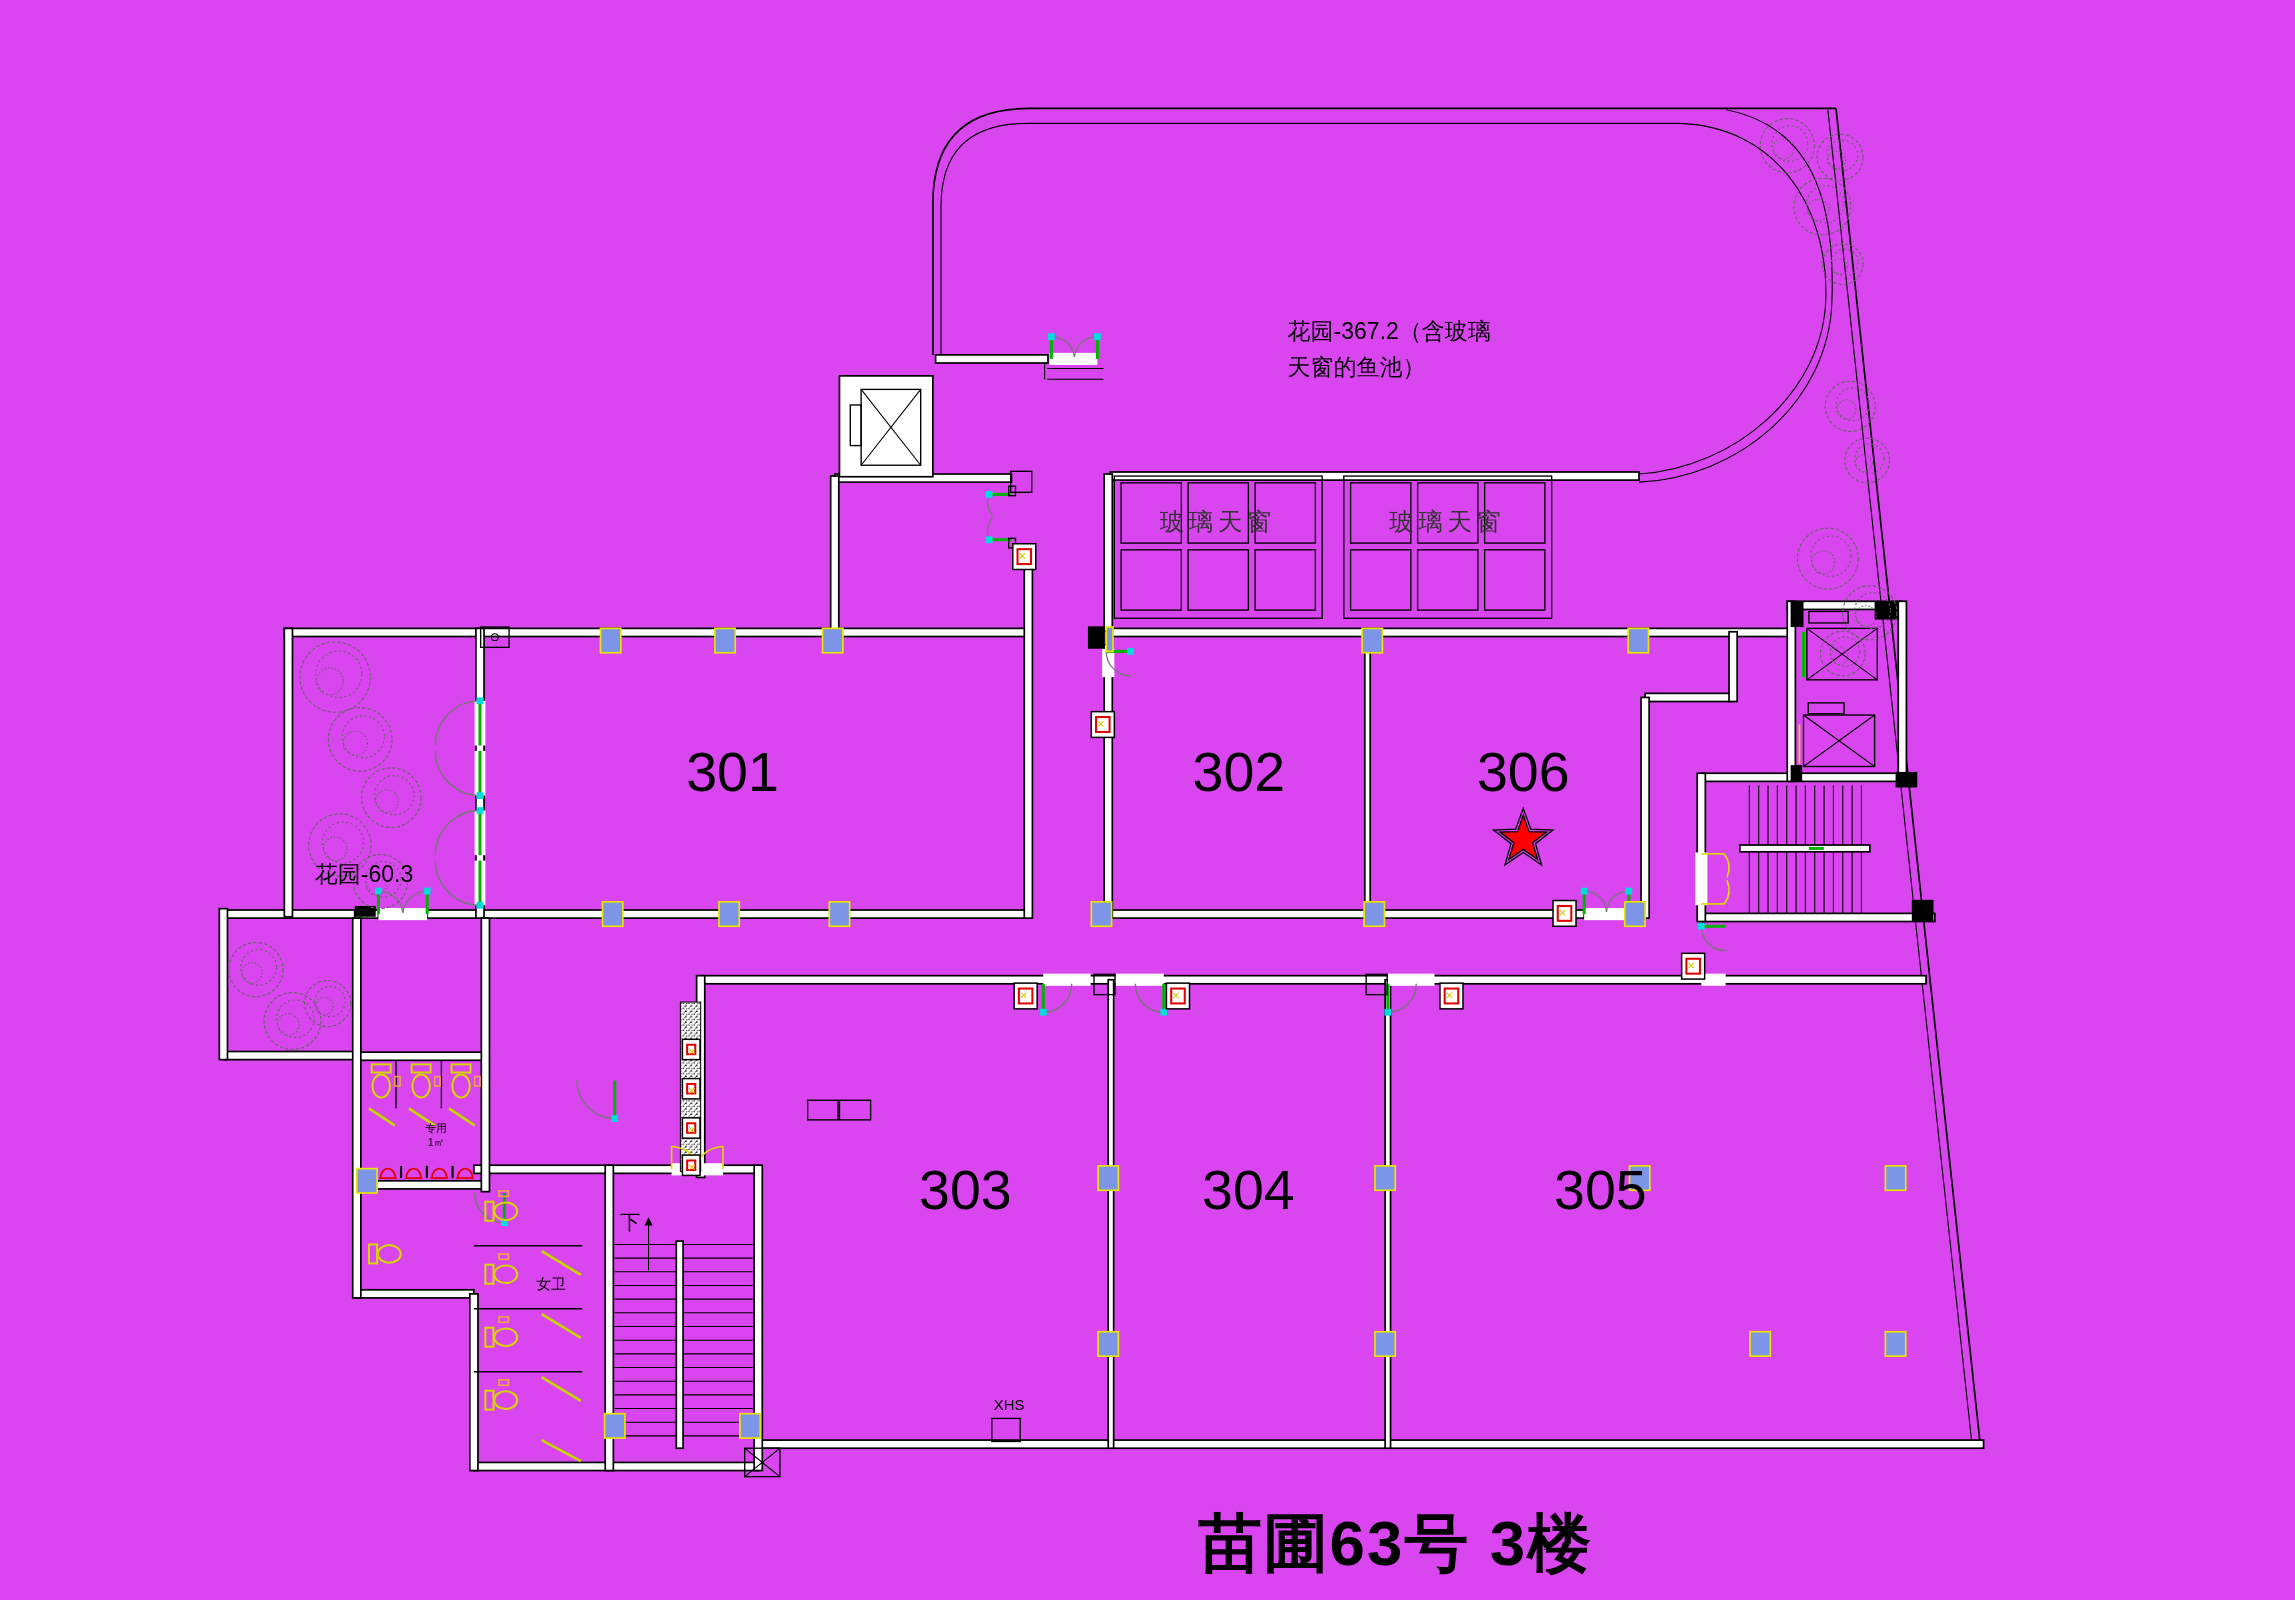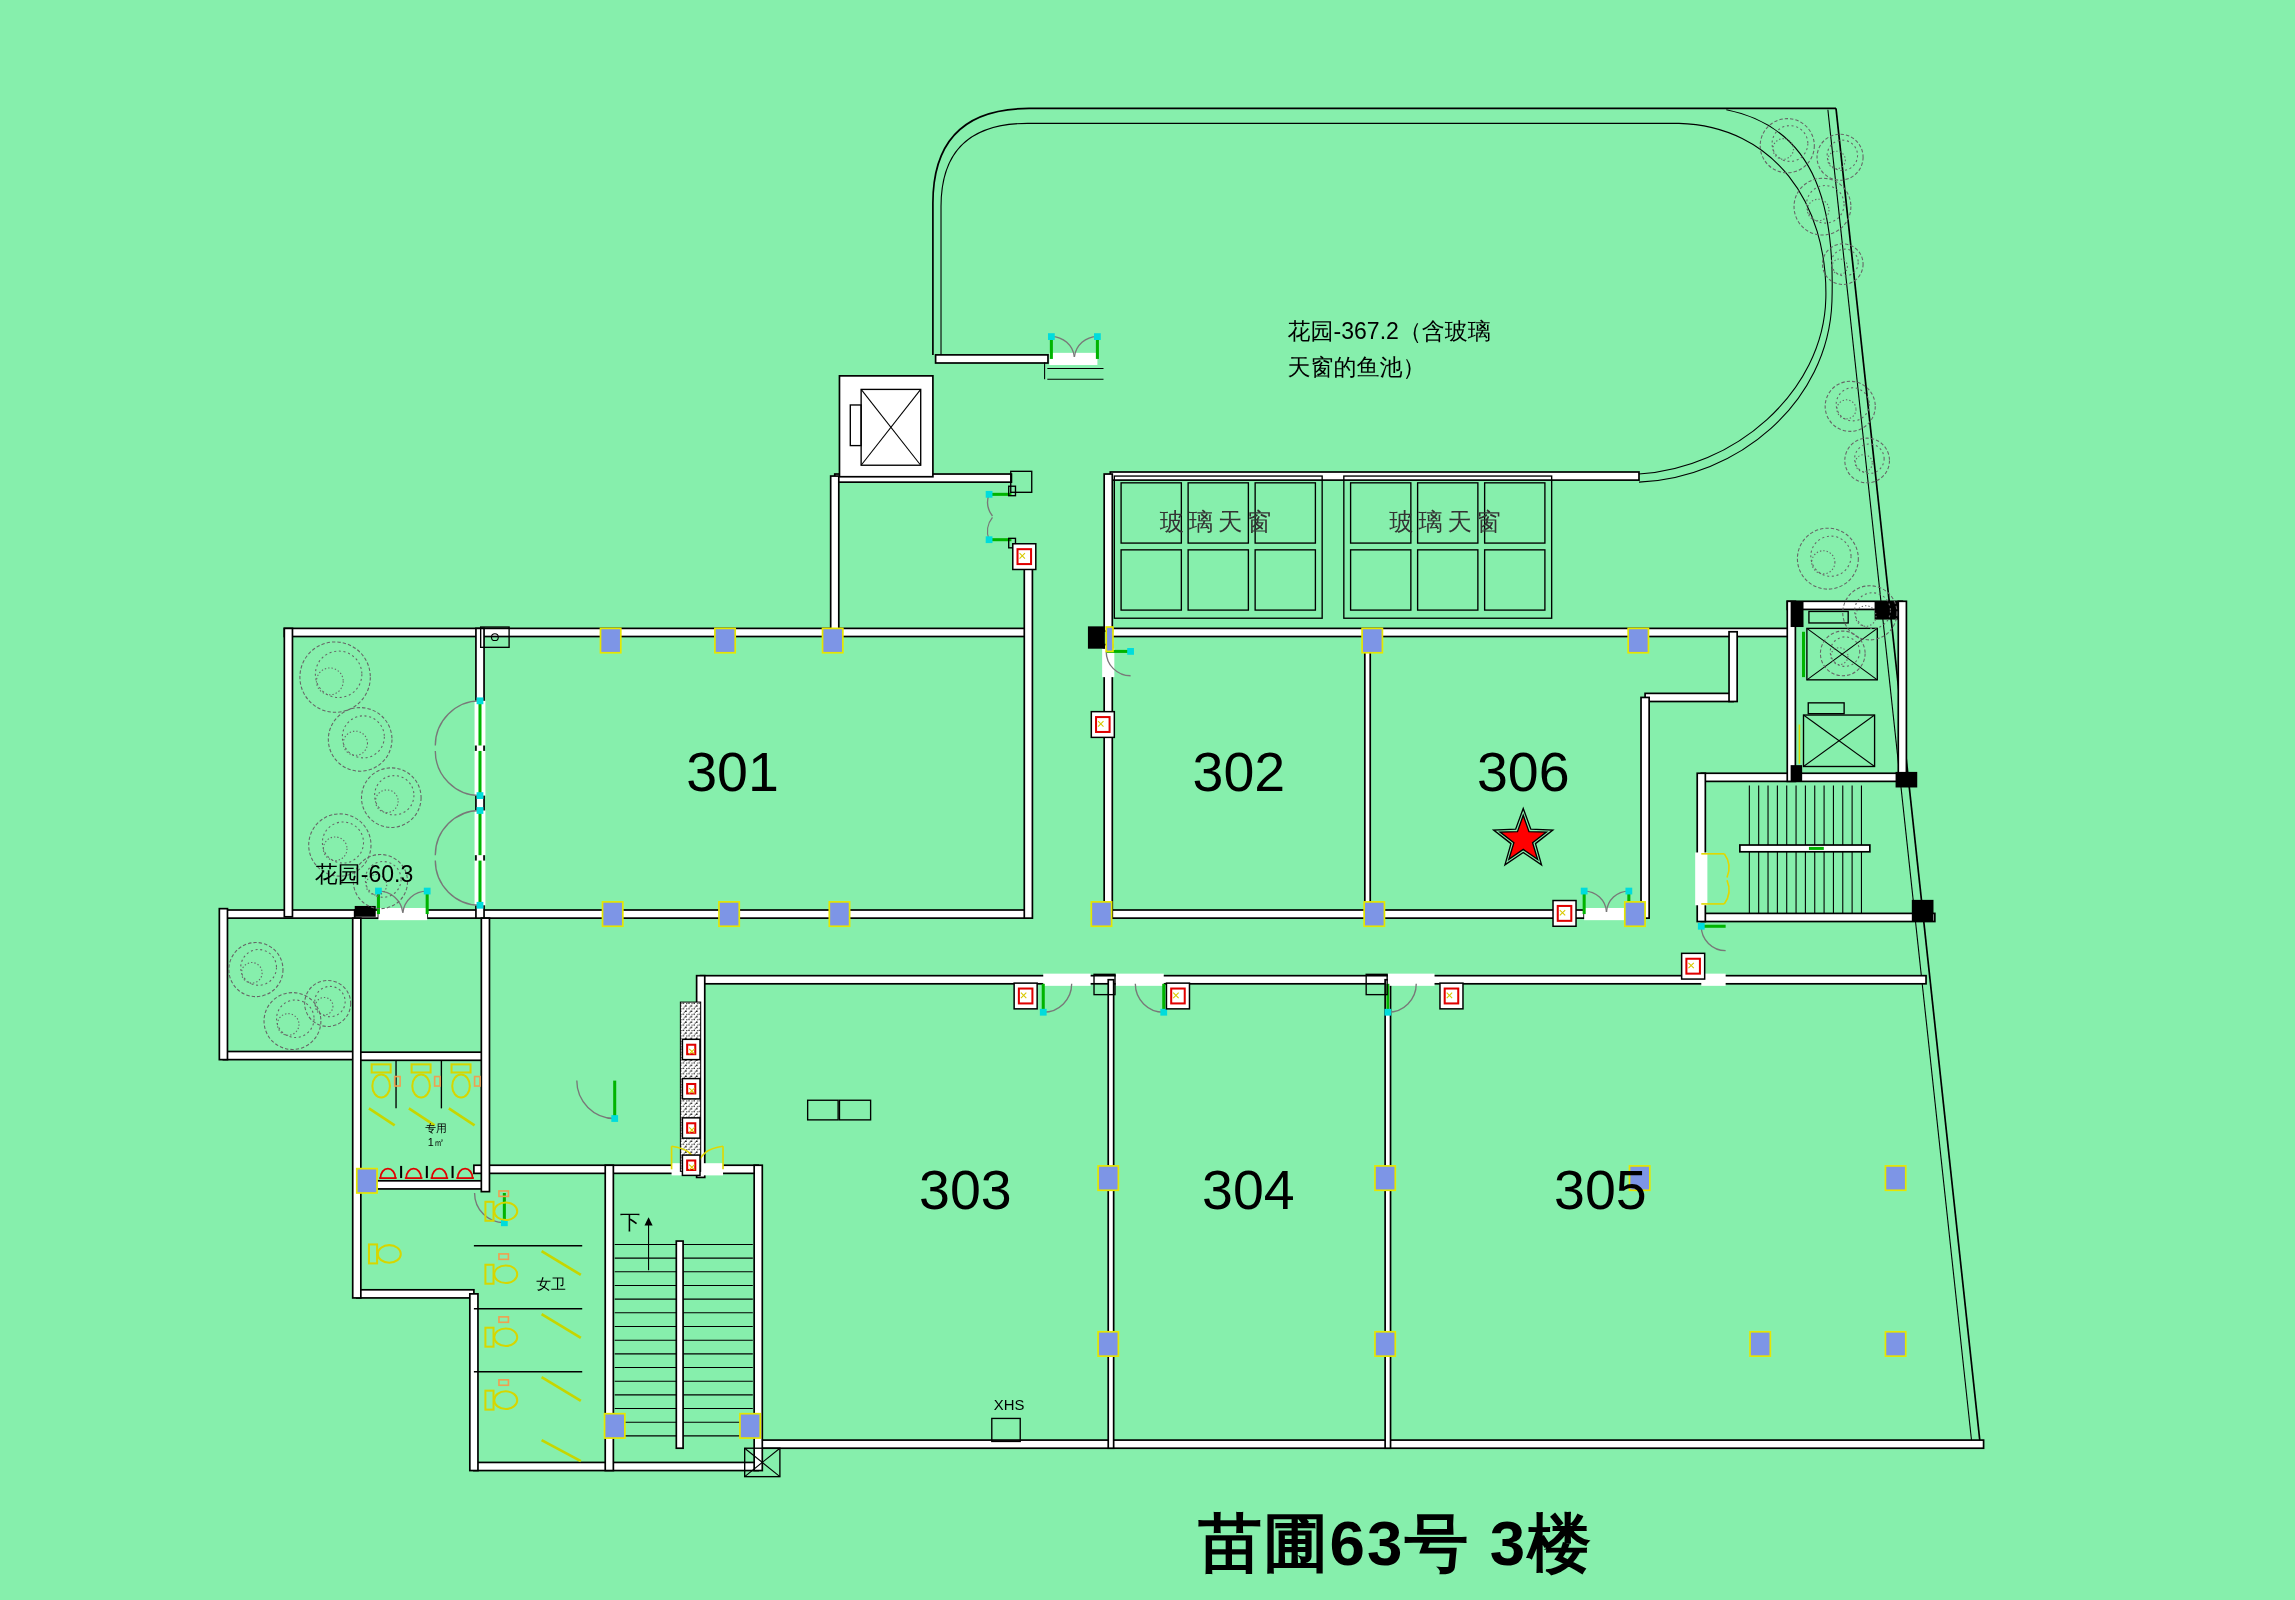--- a/index.html
+++ b/index.html
@@ -1,16 +1,16 @@
 <!DOCTYPE html>
 <html style="font-size:10.8px"><head>
 <meta charset="utf-8">
 <style>
 html,body{margin:0;padding:0;background:#fff}
-#page{position:relative;width:2295px;height:1600px;background:#86efac;overflow:hidden}
+#page{position:relative;width:2295px;height:1600px;background:#d946ef;overflow:hidden}
 svg{position:absolute;left:0;top:0}
 text{font-family:"Liberation Sans","DejaVu Sans",sans-serif;fill:#000}
 .wall{fill:#fff;stroke:#000;stroke-width:2.5}
 .blk{fill:#000;stroke:none}
 .wline{stroke:#000;stroke-width:2.5;fill:none}
 .thin{stroke:#000;stroke-width:1.6;fill:none}
 .col{fill:#7d95e6;stroke:#e6e600;stroke-width:2.5}
 .hydo{fill:#fff;stroke:#000;stroke-width:2.2}
 .hydi{fill:#fff;stroke:#e00000;stroke-width:3}
 .hydg{stroke:#d8c800;stroke-width:1.6;fill:none}

